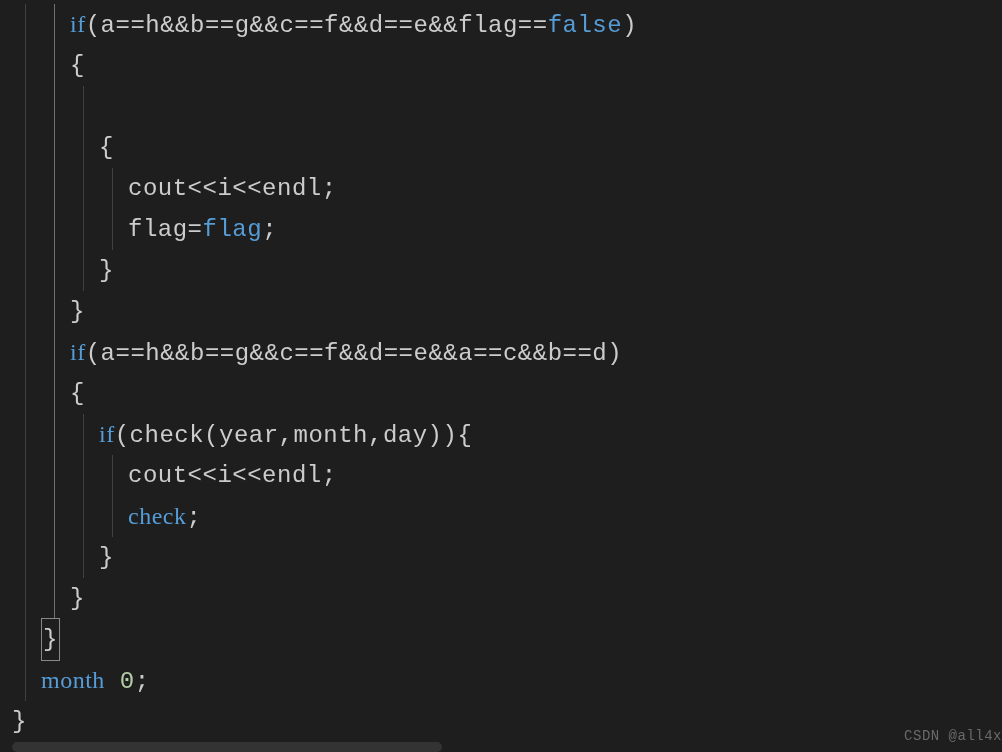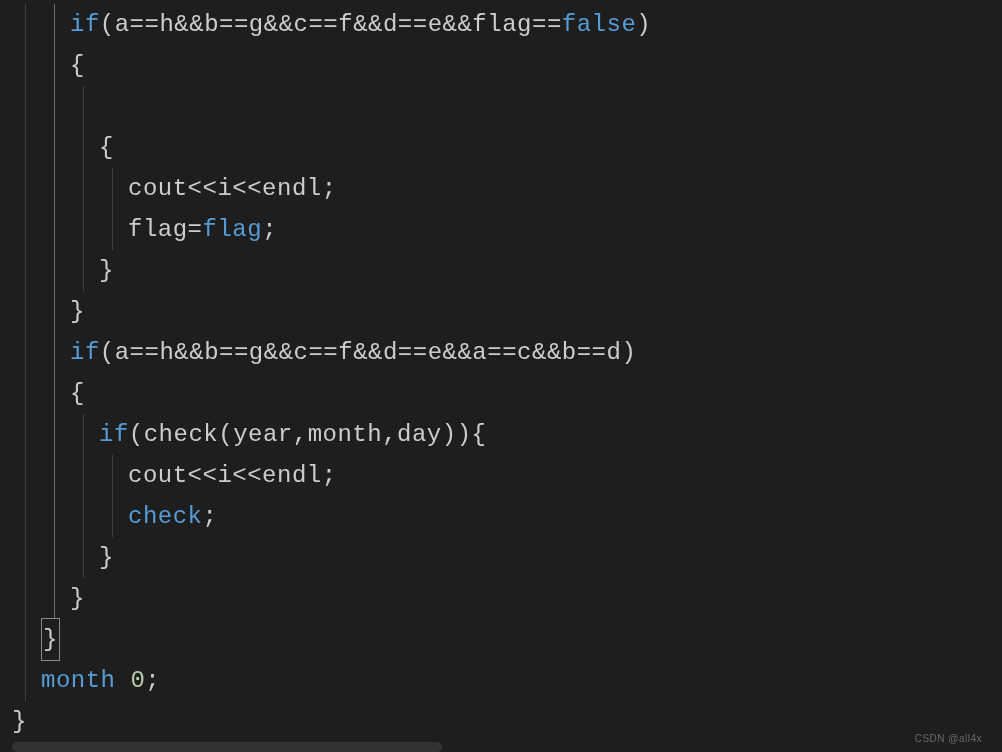--- a/index.html
+++ b/index.html
@@ -39,31 +39,31 @@
       top: 0;
     }
     .active-guide {
       background-color: #707070;
     }
     .bracket-highlight {
       border: 1px solid #888;
       display: inline-block;
       padding: 0 1px;
     }
-    .keyword { color: #569cd6; }
+    .keyword { color: #569cd6; font-family: Liberation Serif, serif; }
     .bool { color: #569cd6; }
     .text { color: #cccccc; }
     .num { color: #b5cea8; }
     .watermark {
       position: absolute;
       bottom: 8px;
-      right: 20px;
-      font-size: 10px;
+      right: 0;
+      font-size: 14px;
       color: #6a6a6a;
-      font-family: Liberation Sans, sans-serif;
+      font-family: Liberation Mono, monospace;
     }
     .scrollbar-horizontal {
       position: absolute;
       bottom: 0;
       left: 12px;
       width: 430px;
       height: 10px;
       background-color: #4d4d4d;
       border-radius: 5px;
       opacity: 0.45;

